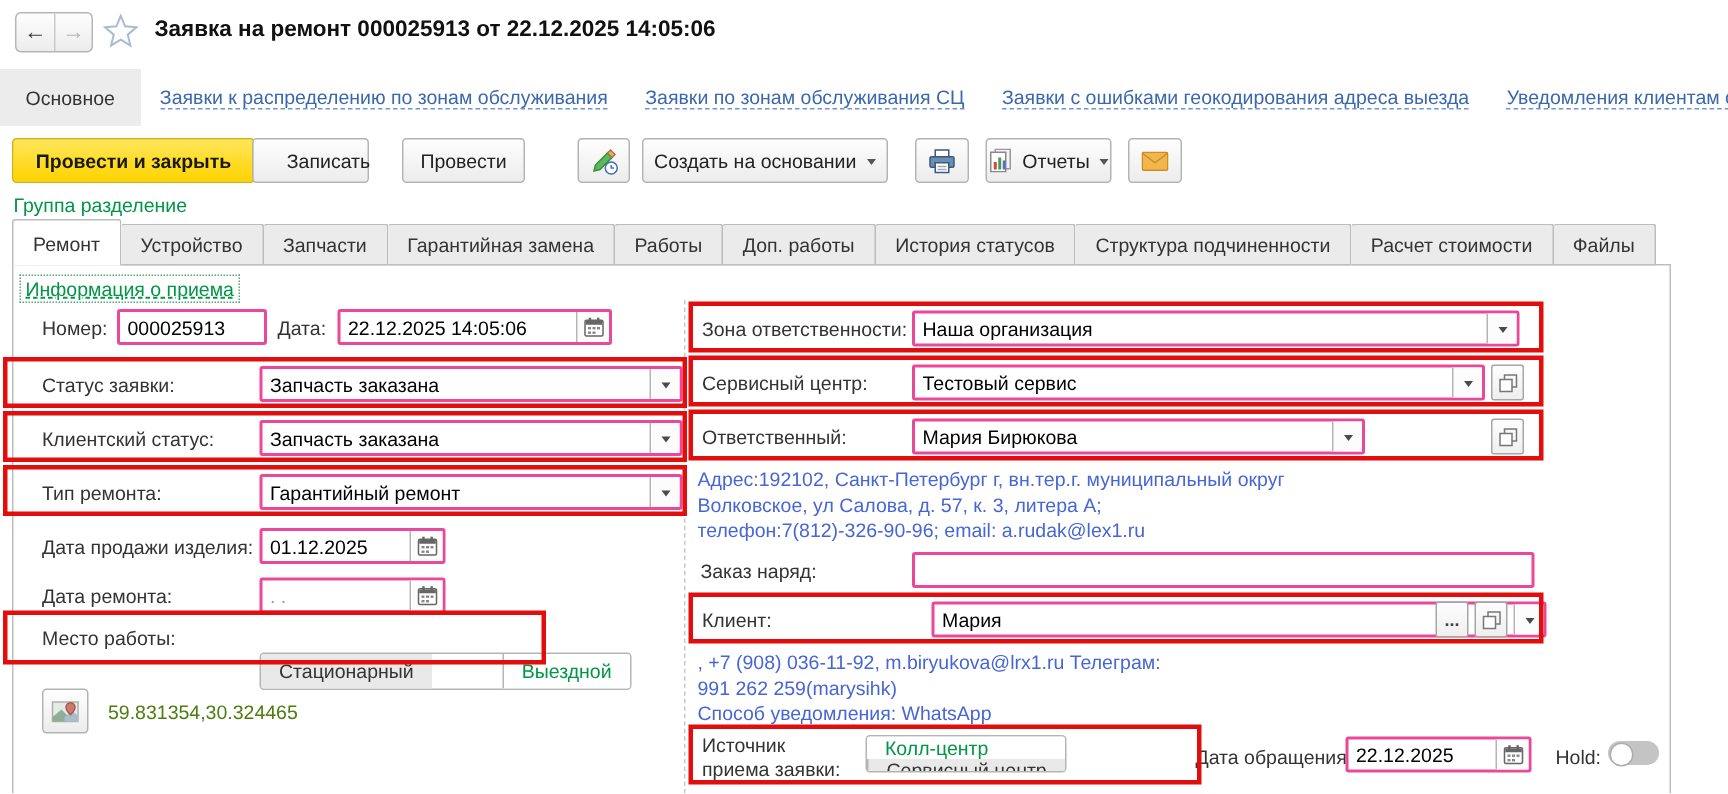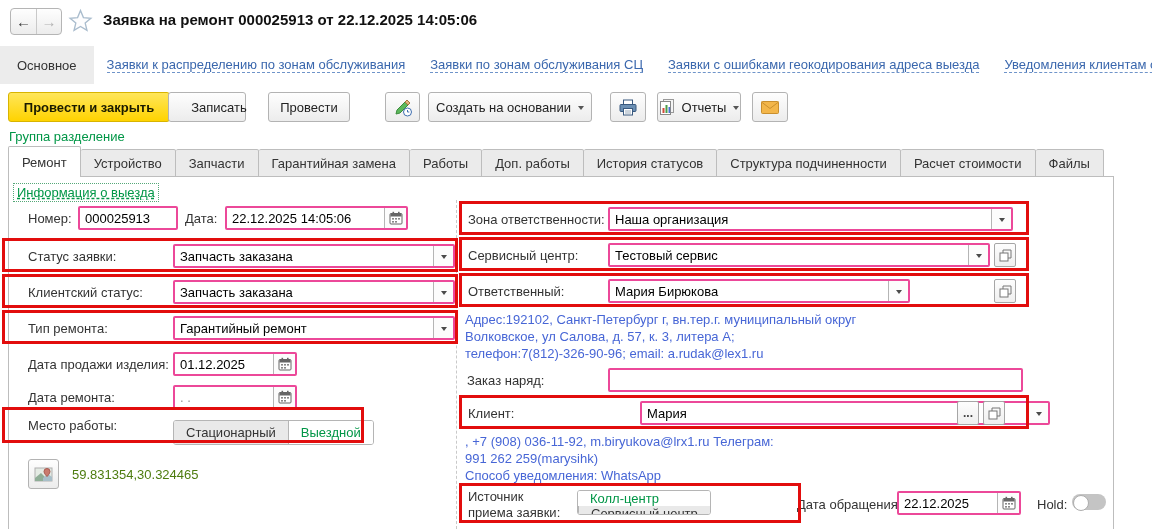--- a/index.html
+++ b/index.html
@@ -164,21 +164,21 @@
     <div class="tab">Доп. работы</div>
     <div class="tab">История статусов</div>
     <div class="tab">Структура подчиненности</div>
     <div class="tab">Расчет стоимости</div>
     <div class="tab">Файлы</div>
   </div>
 
   <div class="panel"></div>
   <div class="vsplit"></div>
 
-  <div class="section">Информация о выезда</div>
+  <div class="section">Информация о приема</div>
 
   <div class="lbl" style="left:28px;top:211px;">Номер:</div>
   <div class="field" style="left:78px;top:206px;width:100px;">
     <input value="000025913" style="">
   </div>
   <div class="lbl" style="left:185px;top:211px;">Дата:</div>
   <div class="field" style="left:225px;top:206px;width:183px;">
     <input value="22.12.2025 14:05:06" style="">
     <span class="fseg cal">
         <svg width="14" height="14">
@@ -249,21 +249,21 @@
             <rect x="6" y="7" width="2" height="1.6"></rect>
             <rect x="9" y="7" width="2" height="1.6"></rect>
             <rect x="3" y="10" width="2" height="1.6"></rect>
             <rect x="6" y="10" width="2" height="1.6"></rect>
           </g>
         </svg>
       </span>
   </div>
 
   <div class="lbl" style="left:28px;top:418px;">Место работы:</div>
-  <div class="seg" style="left:173px;top:420px;">
+  <div class="seg" style="left:173px;top:435px;gap:47px;">
     <div class="opt unsel">Стационарный</div>
     <div class="opt sel">Выездной</div>
   </div>
 
   <div class="iconbtn" style="left:28px;top:459px;width:31px;height:30px;">
     <span style="display:flex;">
       <svg width="20" height="19">
           <rect x="1" y="3" width="17" height="13" fill="#e4ebe4" stroke="#b0b0b0"></rect>
           <path d="M1 13 L7 8 L12 13 L12 16 L1 16 Z" fill="#8fae97"></path>
           <path d="M9 13 L14 9 L18 12 L18 16 L9 16 Z" fill="#a8bfc9"></path>
@@ -310,21 +310,21 @@
   <div class="bluetext" style="left:465px;top:312px;">Адрес:192102, Санкт-Петербург г, вн.тер.г. муниципальный округ</div>
   <div class="bluetext" style="left:465px;top:329px;">Волковское, ул Салова, д. 57, к. 3, литера А;</div>
   <div class="bluetext" style="left:465px;top:346px;">телефон:7(812)-326-90-96; email: a.rudak@lex1.ru</div>
 
   <div class="lbl" style="left:467px;top:373px;">Заказ наряд:</div>
   <div class="field" style="left:608px;top:368px;width:415px;">
     <input value="" style="">
   </div>
 
   <div class="lbl" style="left:468px;top:406px;">Клиент:</div>
-  <div class="field" style="left:640px;top:401px;width:410px;">
+  <div class="field" style="left:621px;top:401px;width:410px;">
     <input value="Мария" style="">
     <span class="fseg dd"></span>
   </div>
   <div class="sqbtn" style="left:957px;top:401px;font-weight:bold;">...</div>
   <div class="sqbtn" style="left:983px;top:401px;">
     <span style="display:flex;">
         <svg width="13" height="13">
           <rect x="1" y="4" width="8" height="8" fill="#fff" stroke="#777"></rect>
           <path d="M4 4 V1 H12 V9 H9" fill="none" stroke="#777"></path>
         </svg>

